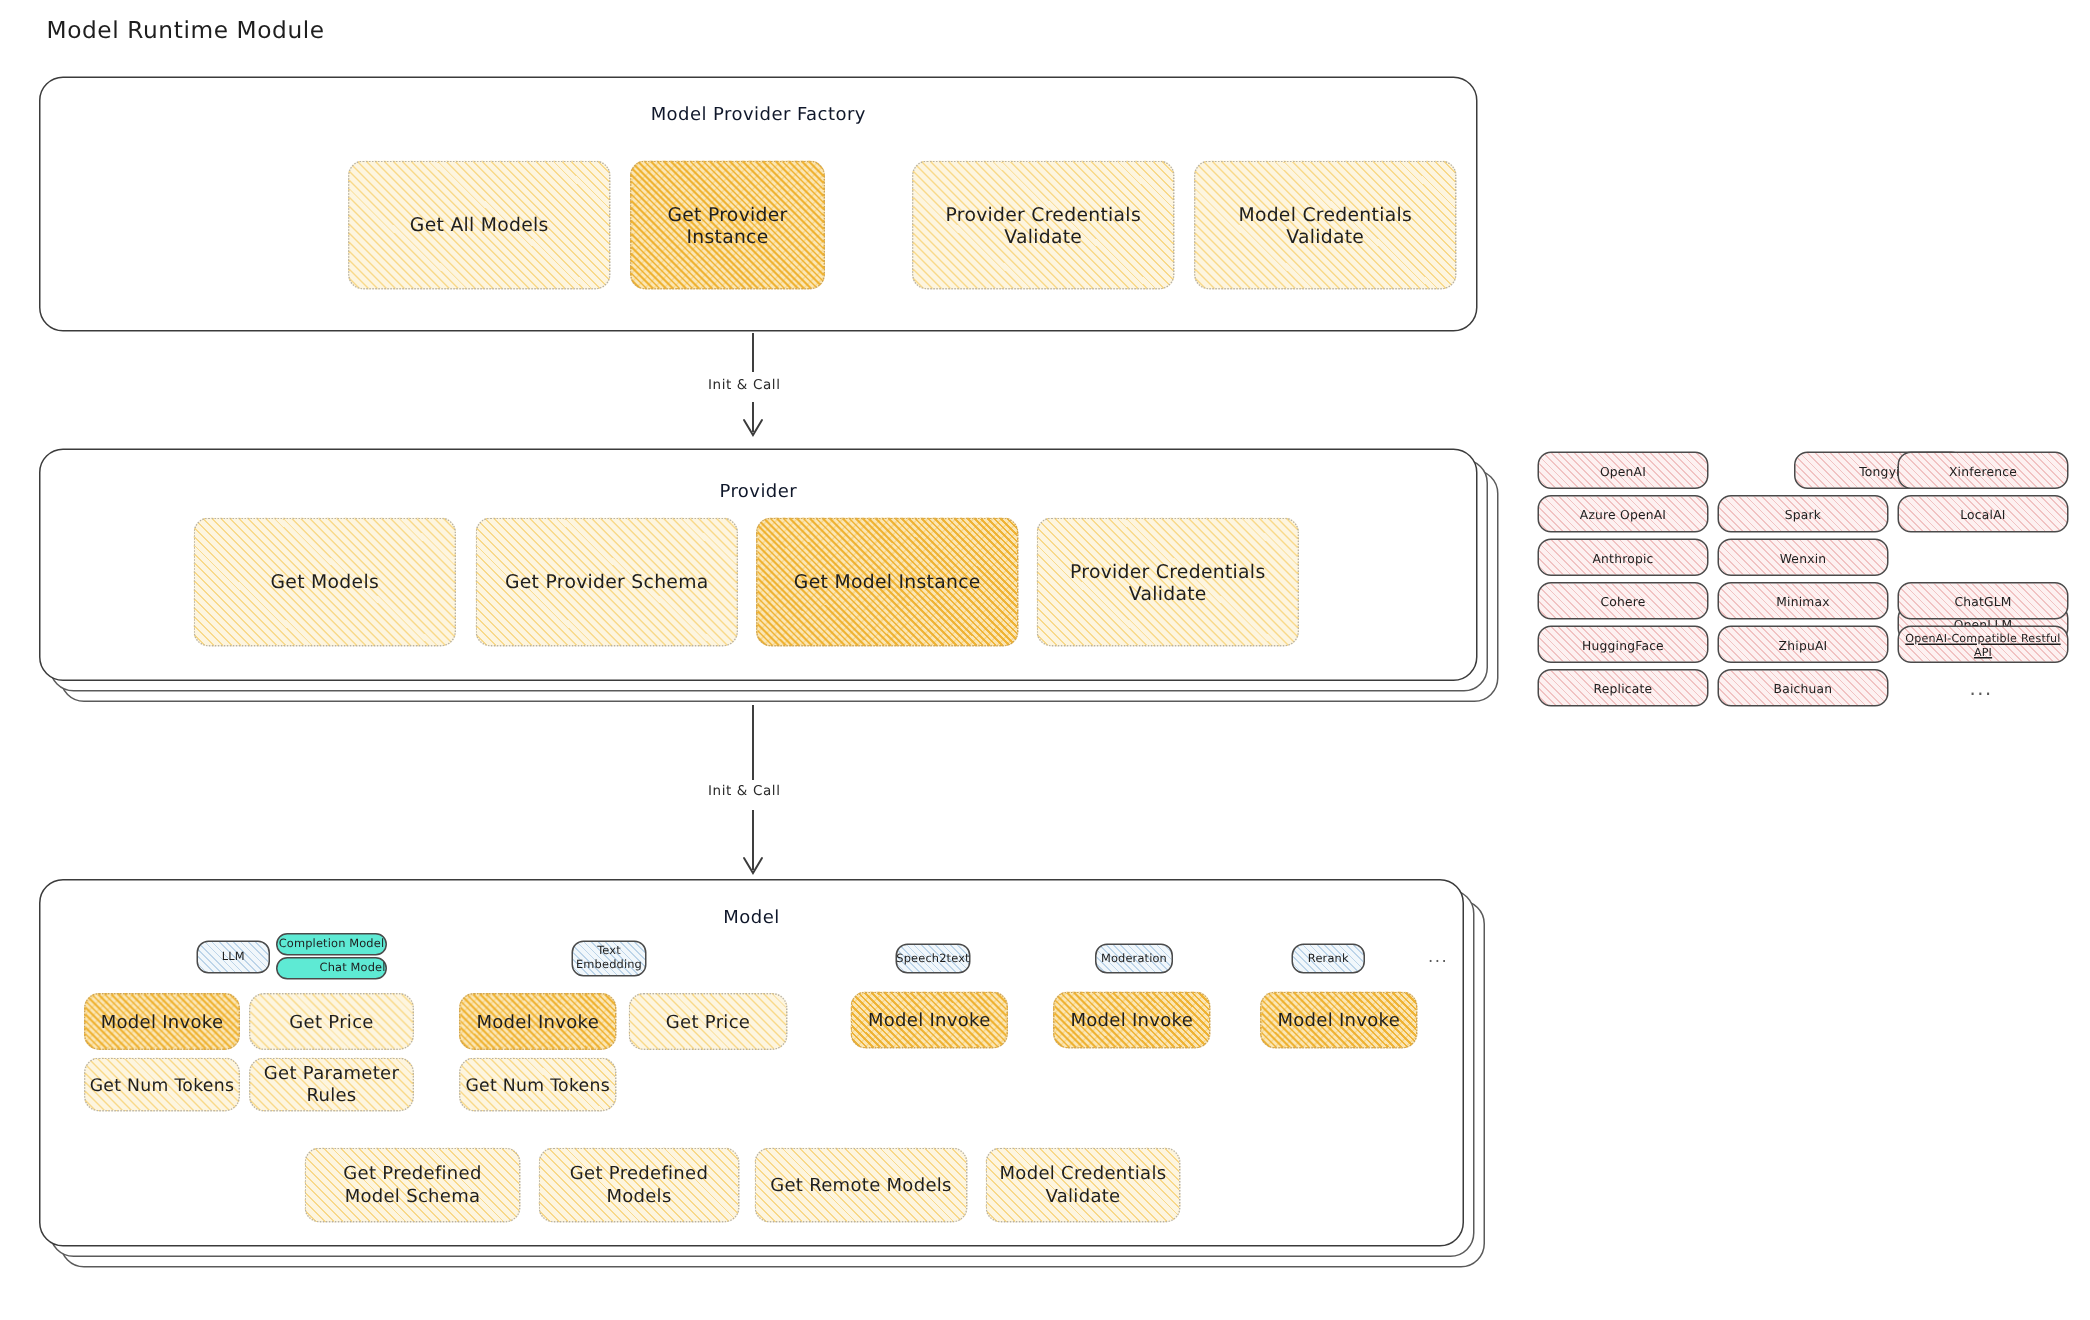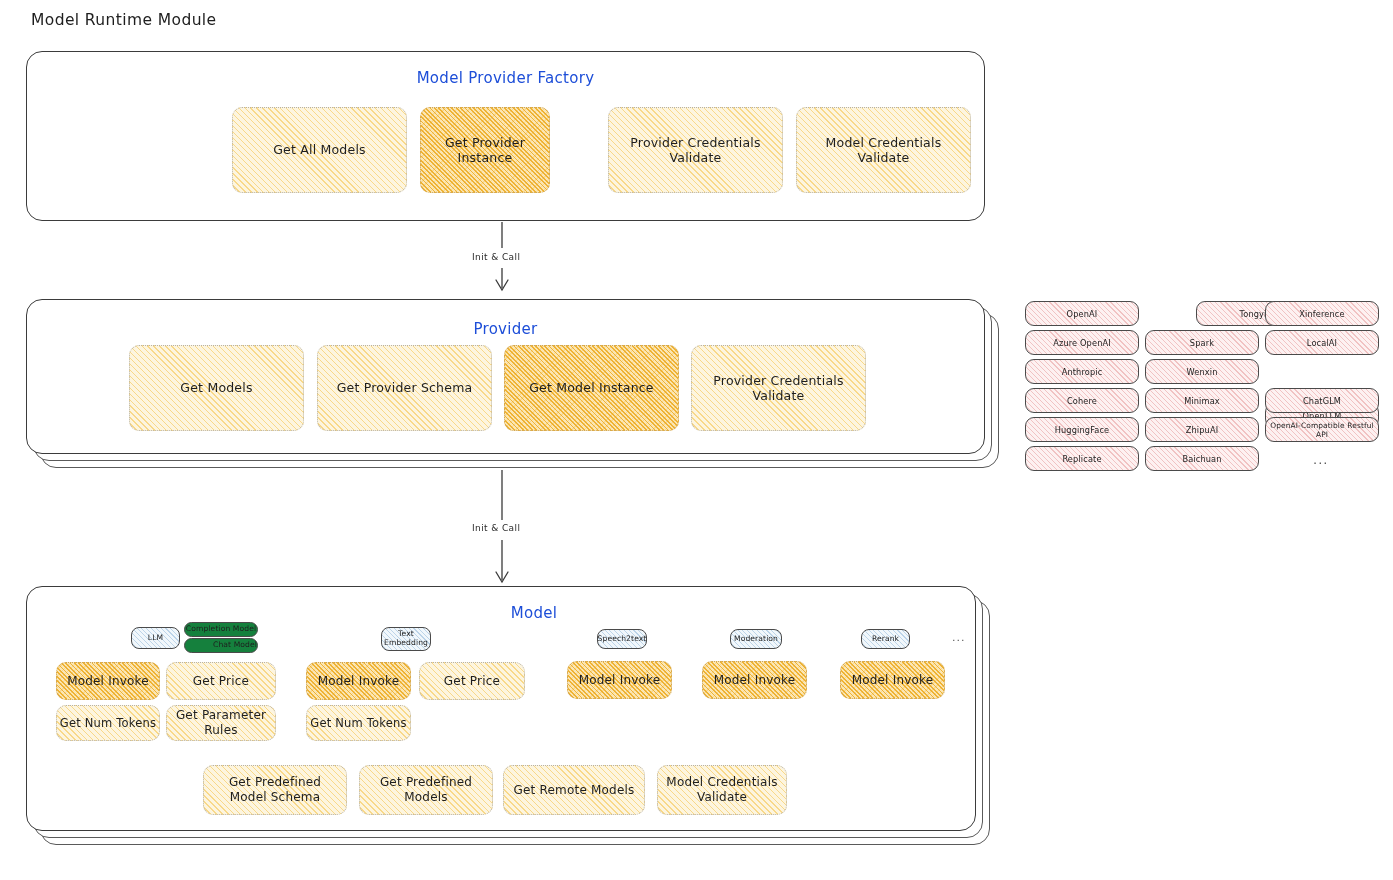--- a/index.html
+++ b/index.html
@@ -88,22 +88,22 @@
   .panel-ghost {
     position: absolute;
     box-sizing: border-box;
     background: #ffffff;
     border: 1.3px solid #5a5a5a;
     border-radius: 16px;
   }
   .panel-title {
     position: absolute;
     text-align: center;
-    font-size: 15px;
-    color: #1d4ed8;
+    font-size: 12px;
+    color: #0f172a;
     letter-spacing: .3px;
   }
 
   .diagram-title {
     position: absolute;
     left: 31px;
     top: 11px;
     font-size: 15.5px;
     letter-spacing: .4px;
     color: #1e1e1e;
@@ -133,21 +133,21 @@
     align-items: center;
     justify-content: center;
     text-align: center;
     border: 1.3px solid #4a4a4a;
     border-radius: 8px;
     font-size: 7.6px;
     line-height: 1.18;
     letter-spacing: .1px;
     color: #1e1e1e;
   }
-  .badge.plain { background: #15803d; }
+  .badge.plain { background: #5eead4; }
 
   .ellipsis {
     position: absolute;
     font-size: 13px;
     color: #5a5a5a;
     letter-spacing: 1px;
   }
 
   .arrow-label {
     position: absolute;
@@ -253,35 +253,35 @@
   </div>
   <div class="chip hach-pink" style="left:1265px; top:330px; width:114px;">
     <span>LocalAI</span>
   </div>
   <div class="chip hach-pink" style="left:1265px; top:359px; width:114px;margin-top:44px;">
     <span>OpenLLM</span>
   </div>
   <div class="chip hach-pink" style="left:1265px; top:388px; width:114px;">
     <span>ChatGLM</span>
   </div>
-  <div class="chip hach-pink" style="left:1265px; top:417px; width:114px; font-size:7.4px;">
+  <div class="chip hach-pink" style="left:1265px; top:417px; width:114px; font-size:7.4px;text-decoration:underline;">
     <span>OpenAI-Compatible Restful API</span>
   </div>
   <div class="ellipsis" style="left:1313px; top:452px;">...</div>
 
   <svg class="edge" style="left:0; top:0; width:1393px; height:880px;">
     <path d="M502,470 L502,520 M502,540 L502,580" stroke="#3b3b3b" stroke-width="1.3" fill="none"></path>
     <path d="M496,572 L502,582 L508,572" stroke="#3b3b3b" stroke-width="1.3" fill="none" stroke-linecap="round"></path>
   </svg>
   <div class="arrow-label" style="left:472px; top:523px;">Init &amp; Call</div>
 
   <div class="panel-ghost" style="left:40px; top:600px; width:950px; height:245px;"></div>
   <div class="panel-ghost" style="left:33px; top:593px; width:950px; height:245px;"></div>
   <div class="panel" style="left:26px; top:586px; width:950px; height:245px;"></div>
-  <div class="panel-title" style="left:26px; top:604px; width:950px;padding-left:33px;">Model</div>
+  <div class="panel-title" style="left:26px; top:604px; width:950px;">Model</div>
 
   <div class="badge hach-blue" style="left:131px; top:627px; width:49px; height:22px;">
     <span>LLM</span>
   </div>
   <div class="badge plain" style="left:184px; top:622px; width:74px; height:15px;">
     <span>Completion Model</span>
   </div>
   <div class="badge plain" style="left:184px; top:638px; width:74px; height:15px;justify-content:flex-end;">
     <span>Chat Model</span>
   </div>

